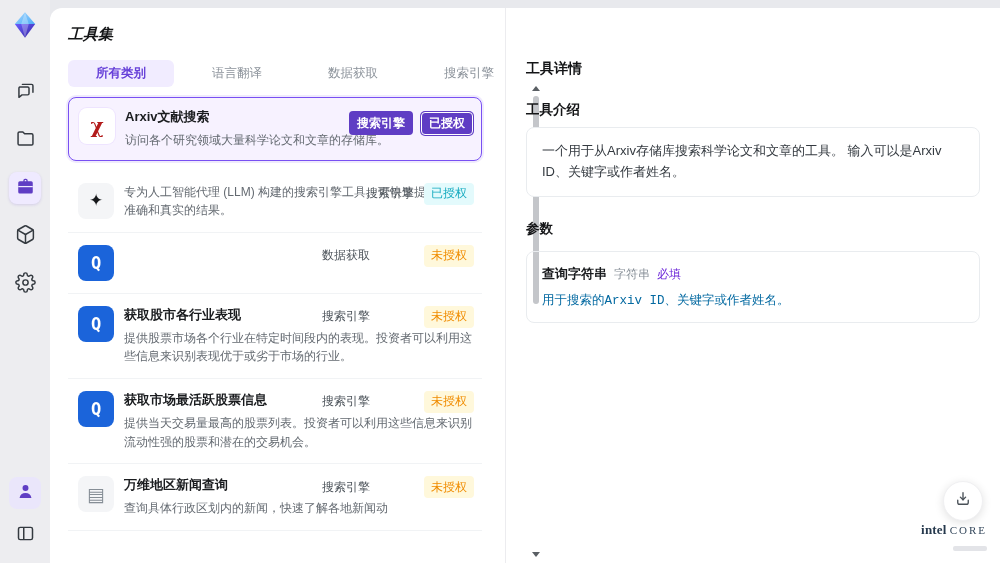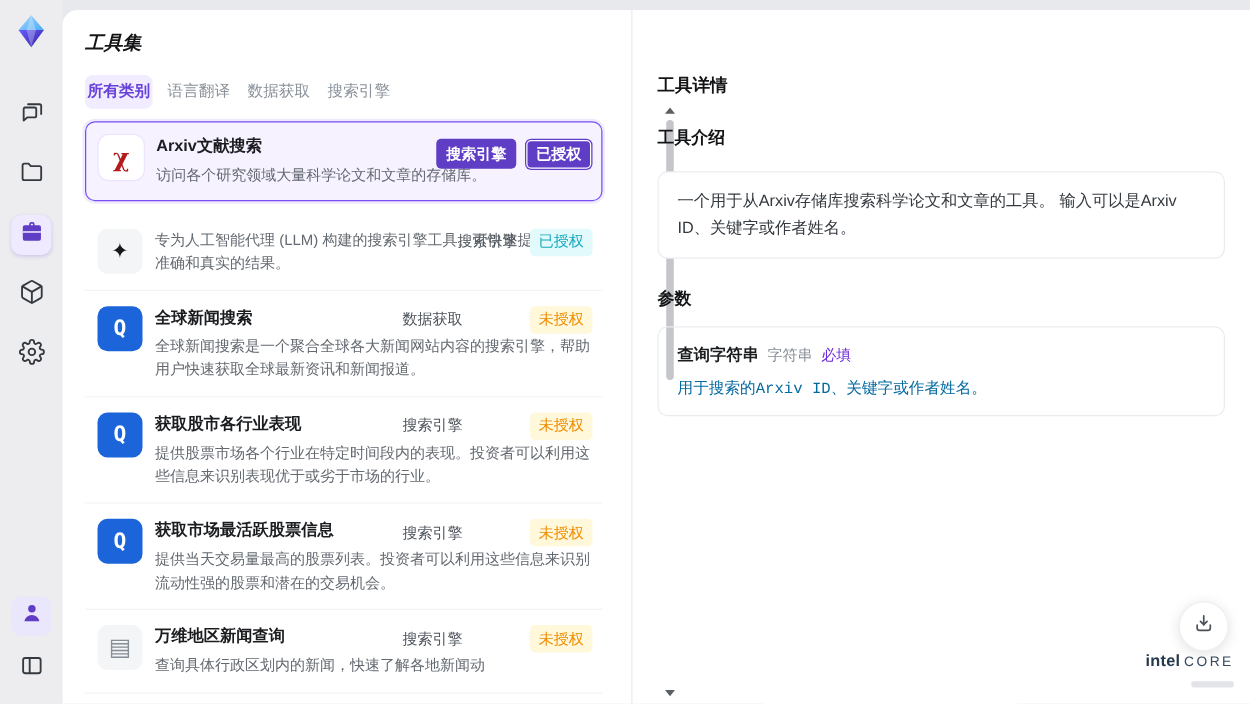--- a/index.html
+++ b/index.html
@@ -16,21 +16,21 @@
   .rail-bottom { position:absolute; bottom:12px; display:flex; flex-direction:column; gap:10px; align-items:center; }
   .rail-bottom .nav-btn.user { background:#eae6fb; color:#5f3dc4; }
 
   
   .panel { position:absolute; left:50px; top:8px; right:0; bottom:0; background:#ffffff; border-radius:12px 0 0 0; overflow:hidden; }
 
   
   .main { position:absolute; left:18px; top:0; width:442px; bottom:0; }
   .page-title { padding-top:17px; font-size:15px; font-weight:bold; color:#141517;font-style:italic; }
   .tabs { margin-top:16px; display:flex; gap:10px; align-items:center; font-size:12.5px; }
-  .tab { padding:5px 2px; border-radius:6px; color:#8b929a; cursor:pointer; white-space:nowrap; }
+  .tab { padding:5px 28px; border-radius:6px; color:#8b929a; cursor:pointer; white-space:nowrap; }
   .tab.active { background:#f1ecff; color:#6741d9; font-weight:bold; }
 
   .tool-list { margin-top:10px; width:414px; }
   .tool-row { position:relative; display:flex; gap:10px; padding:12px 8px 12px 10px; border-bottom:1px solid #f1f3f5; background:#fff; cursor:pointer; }
   .tool-row.selected { border:1px solid #7950f2; background:#f7f2ff; border-radius:8px; box-shadow:0 0 0 2px rgba(121,80,242,.12); margin-bottom:10px; padding:10px 8px 10px 10px; }
   .tool-icon { width:36px; height:36px; border-radius:8px; flex:none; display:flex; align-items:center; justify-content:center; font-size:20px; background:#f1f3f5; }
   .icon-arxiv { background:#ffffff; color:#b31b1b; font-weight:bold; font-family:"DejaVu Serif",serif; }
   .tool-row.selected .icon-arxiv { box-shadow:0 0 0 1px #eee4ff; }
   .icon-tavily { background:#f4f5f7; color:#16181b; font-size:17px; }
   .icon-blue { background:#1b64da; color:#ffffff; font-weight:bold; font-size:17px; font-family:"DejaVu Sans Mono",monospace; }
@@ -51,32 +51,32 @@
   .scrollbar { position:absolute; left:481px; top:76px; width:10px; bottom:4px; }
   .sb-arrow { width:0; height:0; margin:2px auto; border-left:4px solid transparent; border-right:4px solid transparent; cursor:pointer; }
   .sb-arrow.up { border-bottom:5px solid #5a5f64; }
   .sb-arrow.down { border-top:5px solid #5a5f64; position:absolute; bottom:0; left:1px; }
   .sb-thumb { position:absolute; top:12px; left:2px; width:6px; height:208px; background:#c4c6ca; border-radius:3px; cursor:grab; }
 
   
   .detail { position:absolute; left:455px; top:0; right:0; bottom:0; border-left:1px solid #ececef; padding:17px 20px 0 20px; }
   .detail-title { font-size:14px; font-weight:bold; color:#141517;margin-top:35px; }
   .section-h { font-size:13.5px; font-weight:bold; color:#141517; margin-top:23px; }
-  .info-box { margin-top:18px; border:1px solid #e9ecef; border-radius:8px; background:#fff; padding:13px 15px; font-size:13px; color:#343a40; line-height:1.6; }
+  .info-box { margin-top:8px; border:1px solid #e9ecef; border-radius:8px; background:#fff; padding:13px 15px; font-size:13px; color:#343a40; line-height:1.6; }
   .param-box { margin-top:13px; border:1px solid #e9ecef; border-radius:8px; padding:13px 15px;font-family:Liberation Mono, monospace; }
   .param-head { display:flex; align-items:baseline; gap:7px; }
   .param-name { font-size:13px; font-weight:bold; color:#1a1c1f; }
   .param-type { font-size:12px; color:#868e96; }
   .param-req { font-size:12px; color:#6d28d9; }
   .param-desc { margin-top:9px; font-size:12.5px; color:#0369a1; }
 
   
   .download-fab { position:absolute; right:17px; bottom:42px; width:40px; height:40px; border-radius:50%; background:#fff; border:1px solid #f0f0f2; box-shadow:0 2px 10px rgba(0,0,0,.12); display:flex; align-items:center; justify-content:center; color:#495057; cursor:pointer; }
   .download-fab svg { width:18px; height:18px; }
-  .brand { position:absolute; right:13px; bottom:8px; text-align:right; line-height:1.1; }
+  .brand { position:absolute; right:13px; bottom:8px; text-align:right; line-height:1.1;font-family:Liberation Serif, serif; }
   .brand .intel { font-size:13px; font-weight:bold; color:#26394d; letter-spacing:.2px; }
   .brand .core { font-size:11px; font-weight:normal; color:#35485c; letter-spacing:2px; margin-left:3px; }
   .brand .sub { display:inline-block; margin-top:2px; width:34px; height:5px; background:#e3e4e8; border-radius:2px; }
 </style>
 </head>
 <body>
 
 <div class="sidebar">
   <div class="logo">
     <svg width="30" height="30" viewBox="0 0 28 28">
@@ -186,24 +186,20 @@
     <div class="tool-info">
       <div class="tool-desc">专为人工智能代理 (LLM) 构建的搜索引擎工具。可快速提供实时、准确和真实的结果。</div>
     </div>
     <div class="tool-tags">
       <span class="tag-cat">搜索引擎</span>
       <span class="tag-auth auth-ok">已授权</span>
     </div>
   </div>
         <div class="tool-row">
     <div class="tool-icon icon-blue">Q</div>
-    <div class="tool-info">
-      <div class="tool-name">全球新闻搜索</div>
-      <div class="tool-desc">全球新闻搜索是一个聚合全球各大新闻网站内容的搜索引擎，帮助用户快速获取全球最新资讯和新闻报道。</div>
-    </div>
     <div class="tool-tags">
       <span class="tag-cat">数据获取</span>
       <span class="tag-auth auth-no">未授权</span>
     </div>
   </div>
         <div class="tool-row">
     <div class="tool-icon icon-blue">Q</div>
     <div class="tool-info">
       <div class="tool-name">获取股市各行业表现</div>
       <div class="tool-desc">提供股票市场各个行业在特定时间段内的表现。投资者可以利用这些信息来识别表现优于或劣于市场的行业。</div>

